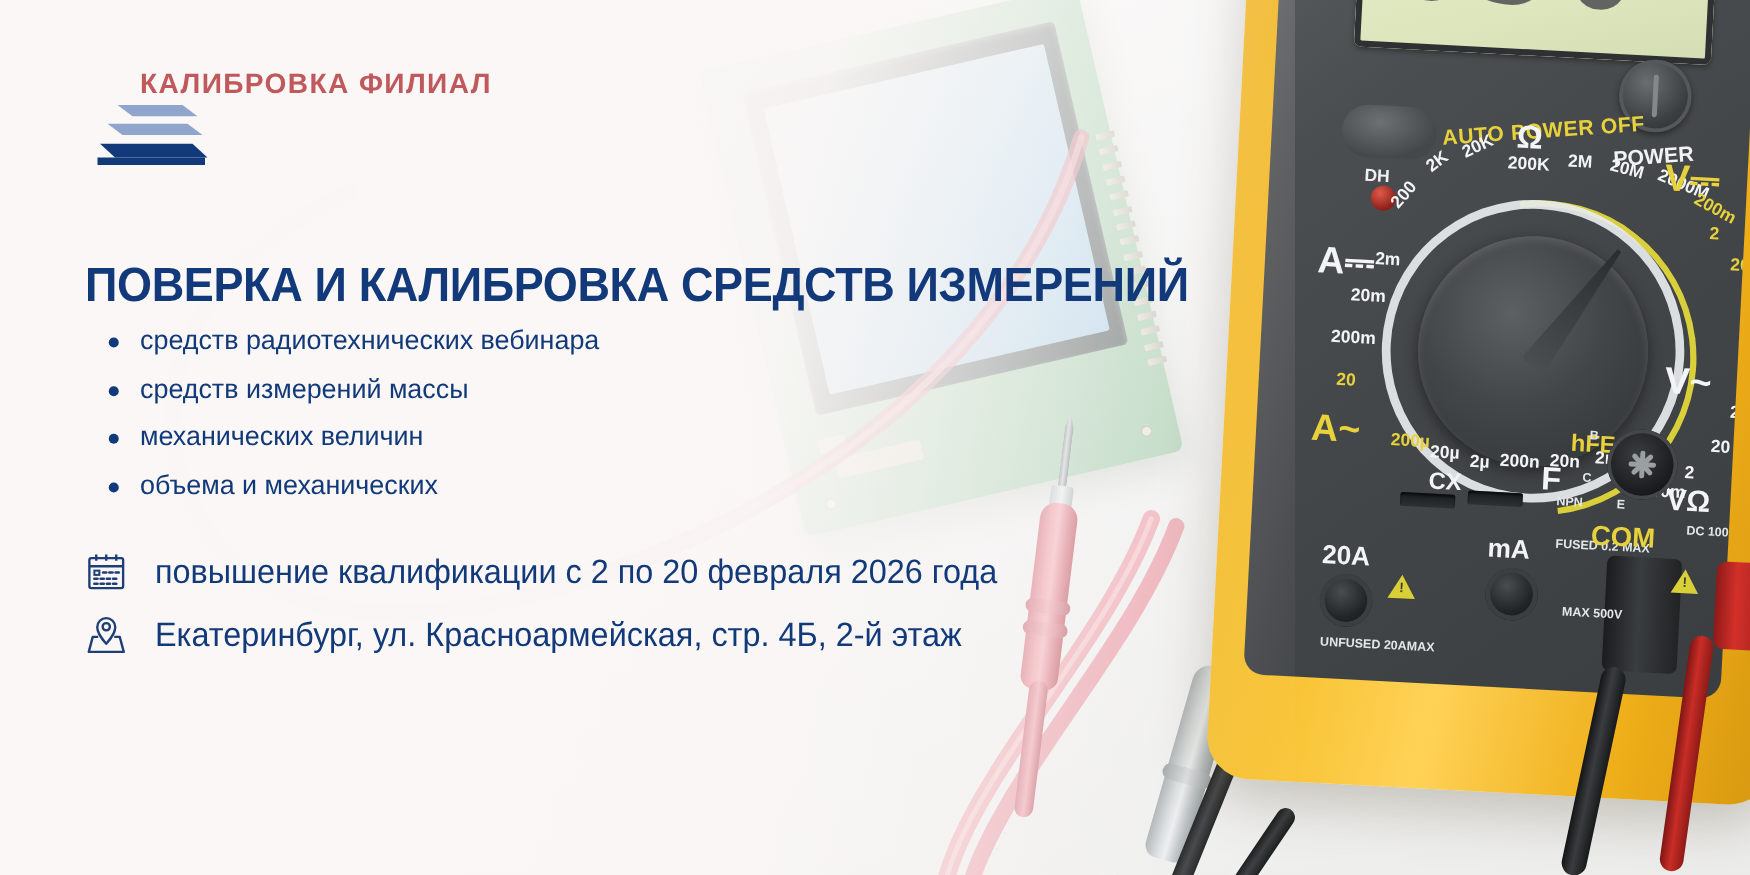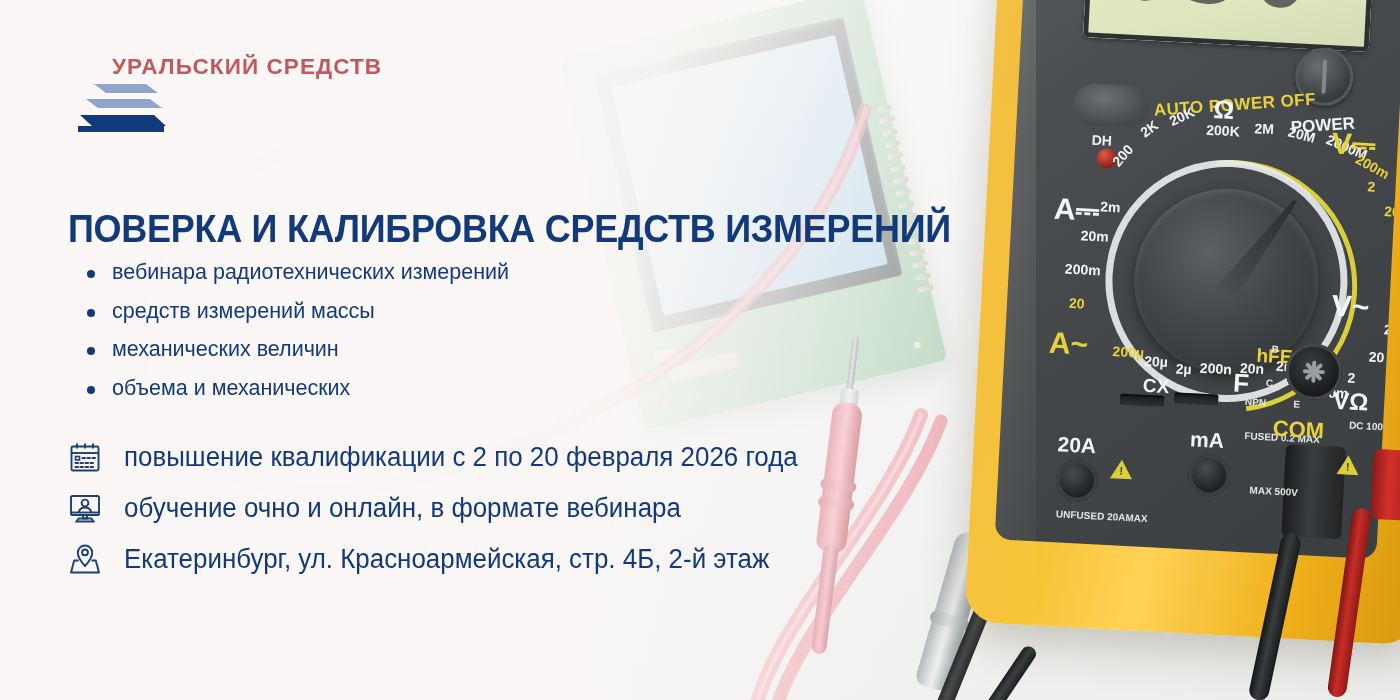--- a/index.html
+++ b/index.html
@@ -641,35 +641,35 @@
       <div class="cord black"></div>
       <div class="cord red"></div>
     </div>
 
     <div class="wash"></div>
   </div>
 
   <div class="content">
 
     <div class="logo">
-      <div class="filial">УРАЛЬСКИЙ СРЕДСТВ</div>
+      <div class="filial">КАЛИБРОВКА ФИЛИАЛ</div>
       <div class="mark">
         <svg viewBox="0 0 92 56" width="92" height="56" aria-hidden="true">
           <path d="M18,2 H70 L82,11 H30 Z" fill="#8fa5cc"></path>
           <path d="M10,17 H74 L86,26 H22 Z" fill="#8fa5cc"></path>
           <path d="M4,33 H78 L90,44 H16 Z" fill="#123a7a"></path>
           <path d="M2,44 H88 L88,50 H2 Z" fill="#123a7a"></path>
         </svg>
       </div>
     </div>
 
     <div class="headline">ПОВЕРКА И КАЛИБРОВКА  СРЕДСТВ ИЗМЕРЕНИЙ</div>
 
     <ul class="bullets">
-      <li>вебинара радиотехнических измерений</li>
+      <li>средств радиотехнических вебинара</li>
       <li>средств измерений массы</li>
       <li>механических величин</li>
       <li>объема и механических</li>
     </ul>
 
     <div class="infolist">
 
       <div class="inforow">
         <span class="ico">
           <svg width="34" height="34" viewBox="0 0 34 34" fill="none" stroke="currentColor" stroke-width="1.9" aria-hidden="true">
@@ -690,33 +690,20 @@
               <line x1="7.5" y1="27" x2="10" y2="27"></line>
               <line x1="12.5" y1="27" x2="15" y2="27"></line>
               <line x1="17.5" y1="27" x2="20" y2="27"></line>
               <line x1="22.5" y1="27" x2="25" y2="27"></line>
             </g>
           </svg>
         </span>
         <span class="txt">повышение квалификации с 2 по 20 февраля 2026 года</span>
       </div>
 
-      <div class="inforow">
-        <span class="ico">
-          <svg width="34" height="34" viewBox="0 0 34 34" fill="none" stroke="currentColor" stroke-width="1.9" aria-hidden="true">
-            <rect x="3" y="5" width="28" height="19" rx="1.6"></rect>
-            <circle cx="17" cy="12" r="3.4"></circle>
-            <path d="M10.6,21.5 a6.6,6.6 0 0 1 12.8,0"></path>
-            <line x1="3" y1="21.5" x2="31" y2="21.5"></line>
-            <rect x="15" y="24" width="4" height="3.5"></rect>
-            <path d="M8.5,30.5 h17 l-2.2,-3 h-12.6 z"></path>
-          </svg>
-        </span>
-        <span class="txt">обучение очно и онлайн, в формате вебинара</span>
-      </div>
 
       <div class="inforow">
         <span class="ico">
           <svg width="34" height="34" viewBox="0 0 34 34" fill="none" stroke="currentColor" stroke-width="1.9" stroke-linejoin="round" aria-hidden="true">
             <path d="M17,3.5 a7.2,7.2 0 0 0 -7.2,7.2 c0,5.4 7.2,13.3 7.2,13.3
                      s7.2,-7.9 7.2,-13.3 A7.2,7.2 0 0 0 17,3.5 z"></path>
             <circle cx="17" cy="10.4" r="2.9"></circle>
             <path d="M10.6,18.5 H6.2 L3,30.5 h28 l-3.2,-12 h-4.4"></path>
           </svg>
         </span>

